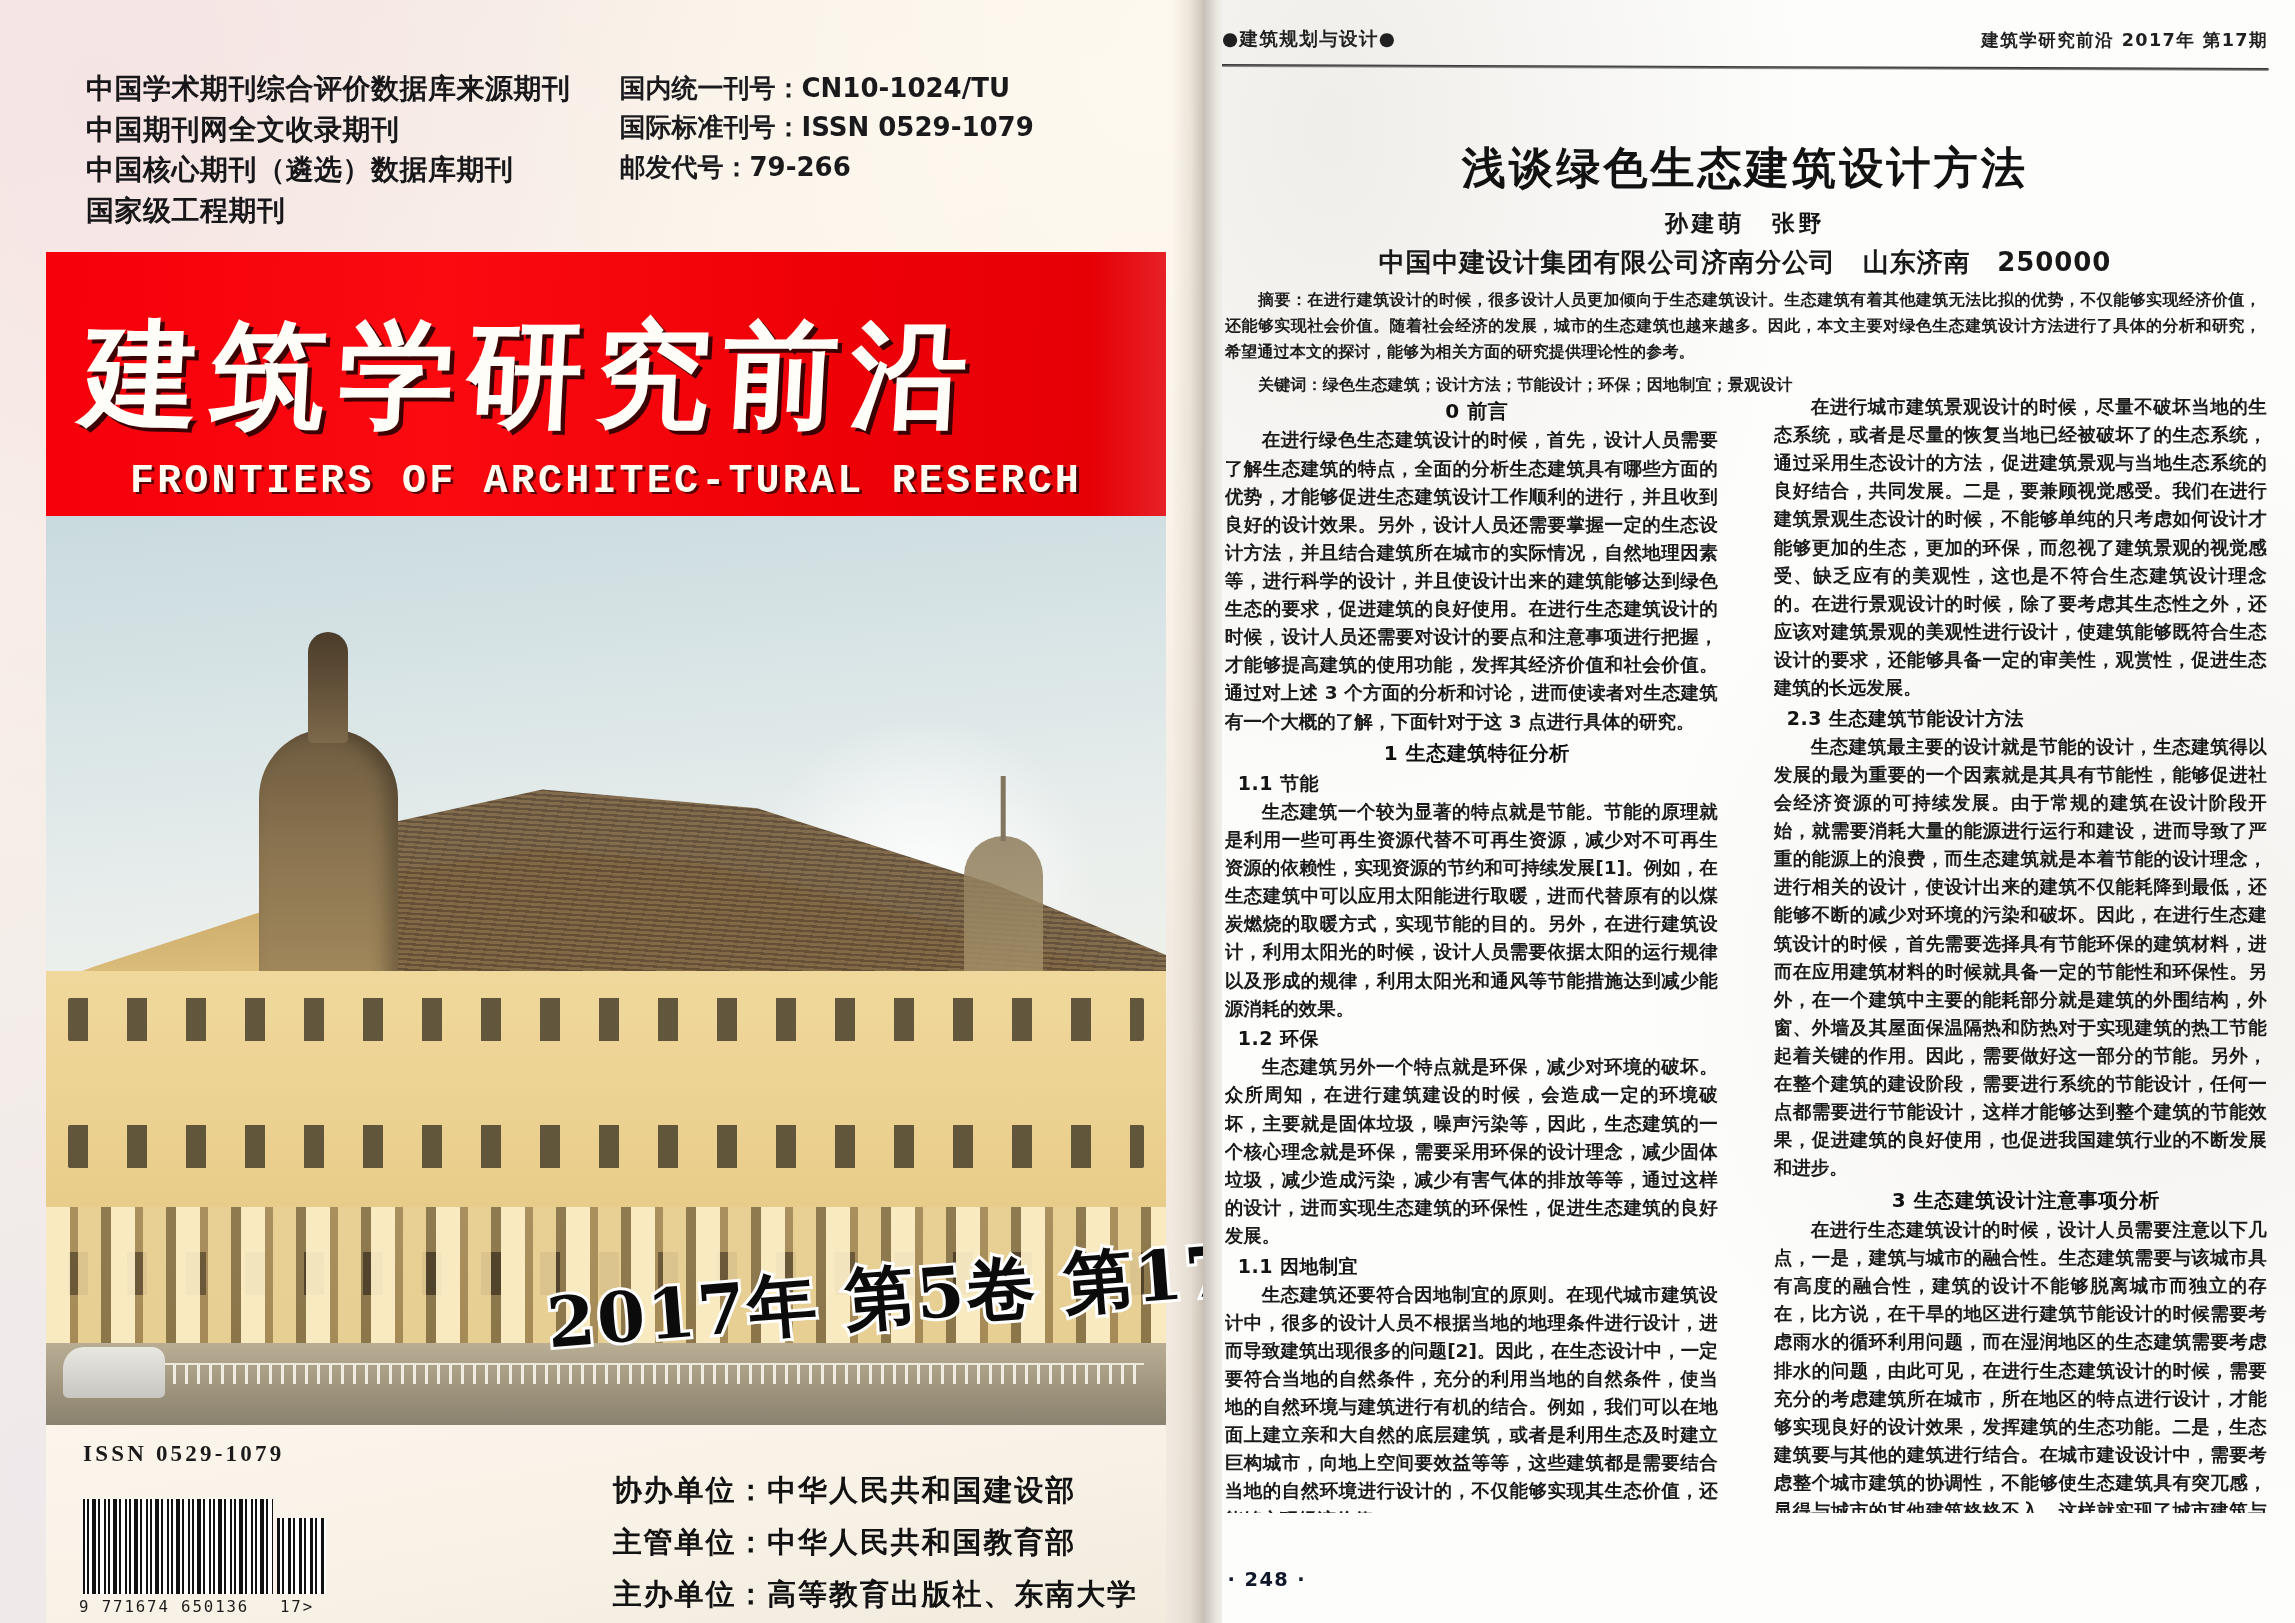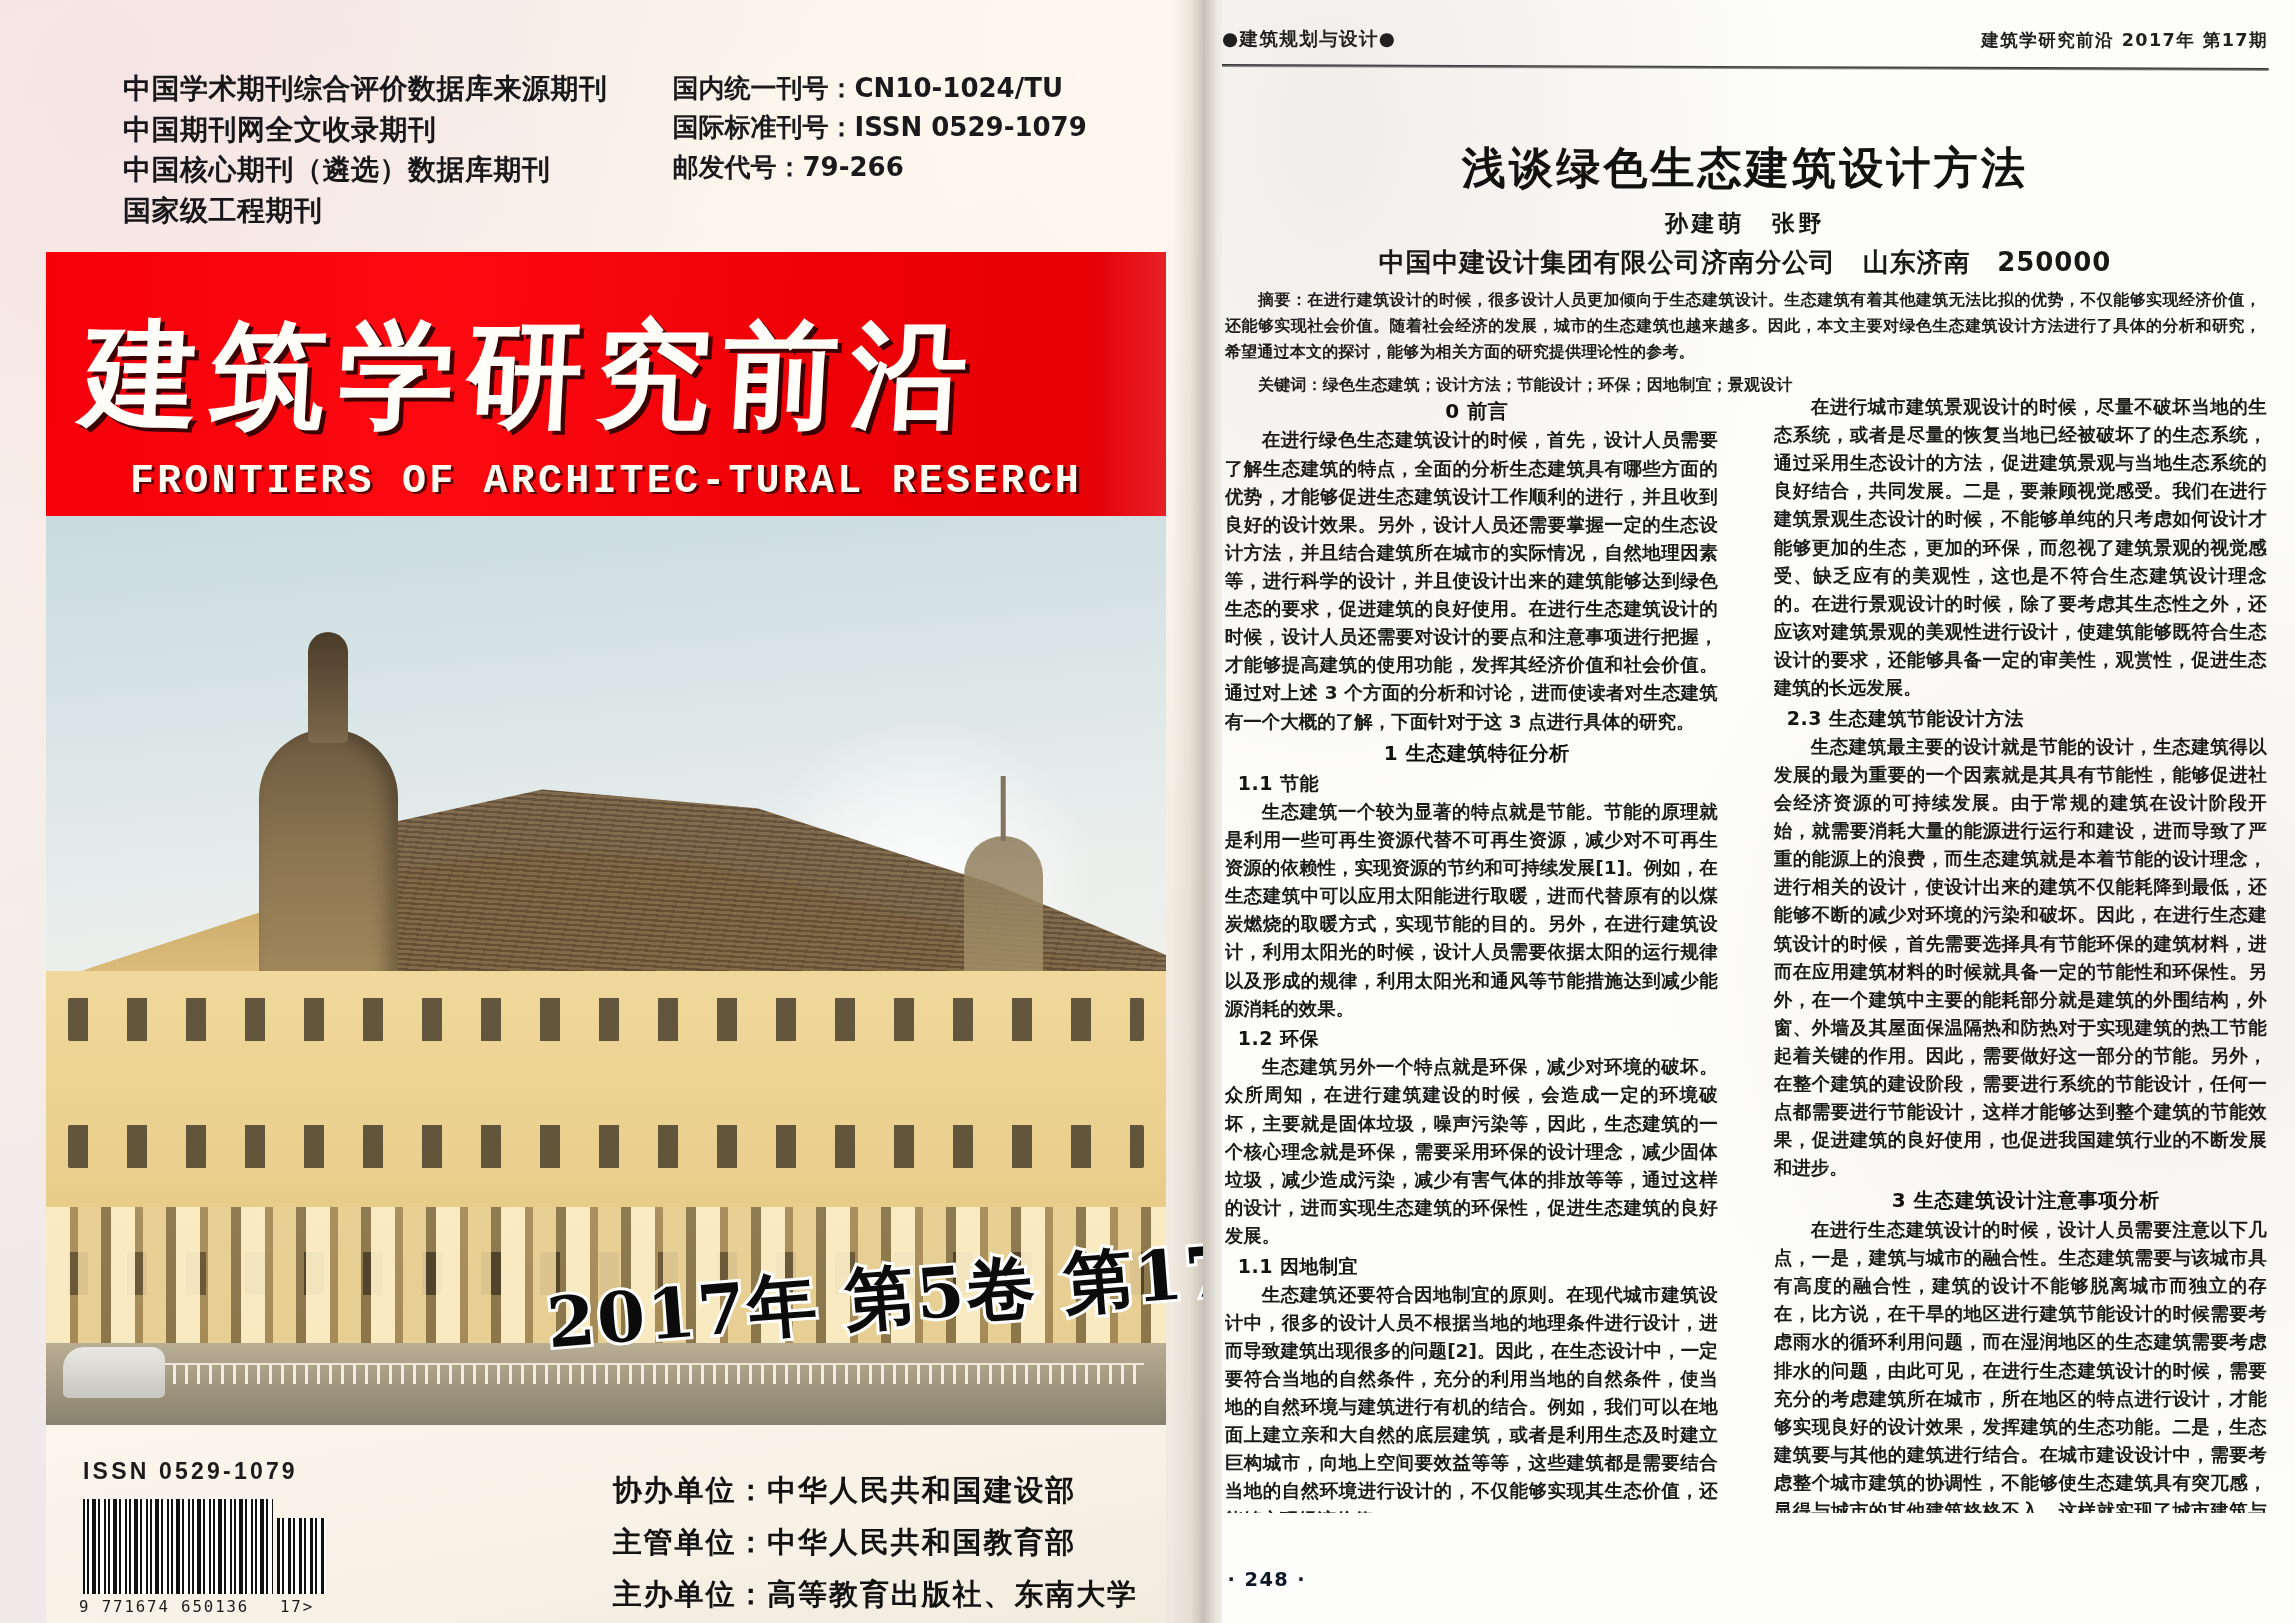--- a/index.html
+++ b/index.html
@@ -29,21 +29,21 @@
       radial-gradient(ellipse at 96% 3%, rgba(255,250,240,0.8) 0%, rgba(250,242,234,0) 40%),
       radial-gradient(ellipse at 3% 92%, rgba(237,232,244,0.55) 0%, rgba(250,242,234,0) 42%);
     pointer-events:none;
   }
   .cover-right-edge {
     position:absolute; right:0; top:0; width:32px; height:100%;
     background: linear-gradient(90deg, rgba(230,222,212,0) 0%, rgba(221,212,200,0.55) 60%, rgba(198,188,176,0.85) 100%);
   }
   .cover-top-text {
     position: absolute; left: 86px; top: 74px;
-    display: flex; gap: 65px; margin-left: 37px;
+    display: flex; gap: 49px;
   }
   .badge-list { display:flex; flex-direction:column; gap: 11px; }
   .badge-line {
     font-size: 28px; font-weight: 700; color: #17171a;
     letter-spacing: 0.5px; line-height: 1.06;
     font-family: "DejaVu Sans","Liberation Sans", sans-serif;
   }
   .issn-block { display:flex; flex-direction:column; gap: 12px; padding-top: 0.9px; }
   .issn-line {
     font-size: 26px; font-weight: 600; color: #1a1a1d;
@@ -173,23 +173,23 @@
     text-shadow: 0 0 0.5px #fff;
   }
 
   
   .cover-bottom {
     position: absolute; left: 46px; top: 1425px;
     width: 1120px; height: 198px;
     background: linear-gradient(170deg,#fbf5ec 0%, #f7f1e6 55%, #f2ecdf 100%);
   }
   .issn-small {
-    position: absolute; left: 37px; top: 33px;
+    position: absolute; left: 37px; top: 16px;
     font-size: 23px; font-weight: 600; letter-spacing: 3.2px; color:#1b1b1b;
-    font-family: Liberation Sans, sans-serif;
+    font-family: Liberation Serif, serif;
   }
   .barcode {
     position: absolute; left: 37px; top: 74px;
     width: 190px; height: 95px;
     background: repeating-linear-gradient(90deg,
       #111 0px,#111 2.3px,#fff 2.3px,#fff 4.2px,
       #111 4.2px,#111 5.6px,#fff 5.6px,#fff 9.3px,
       #111 9.3px,#111 13px,#fff 13px,#fff 15px,
       #111 15px,#111 16.7px,#fff 16.7px,#fff 21px);
   }

